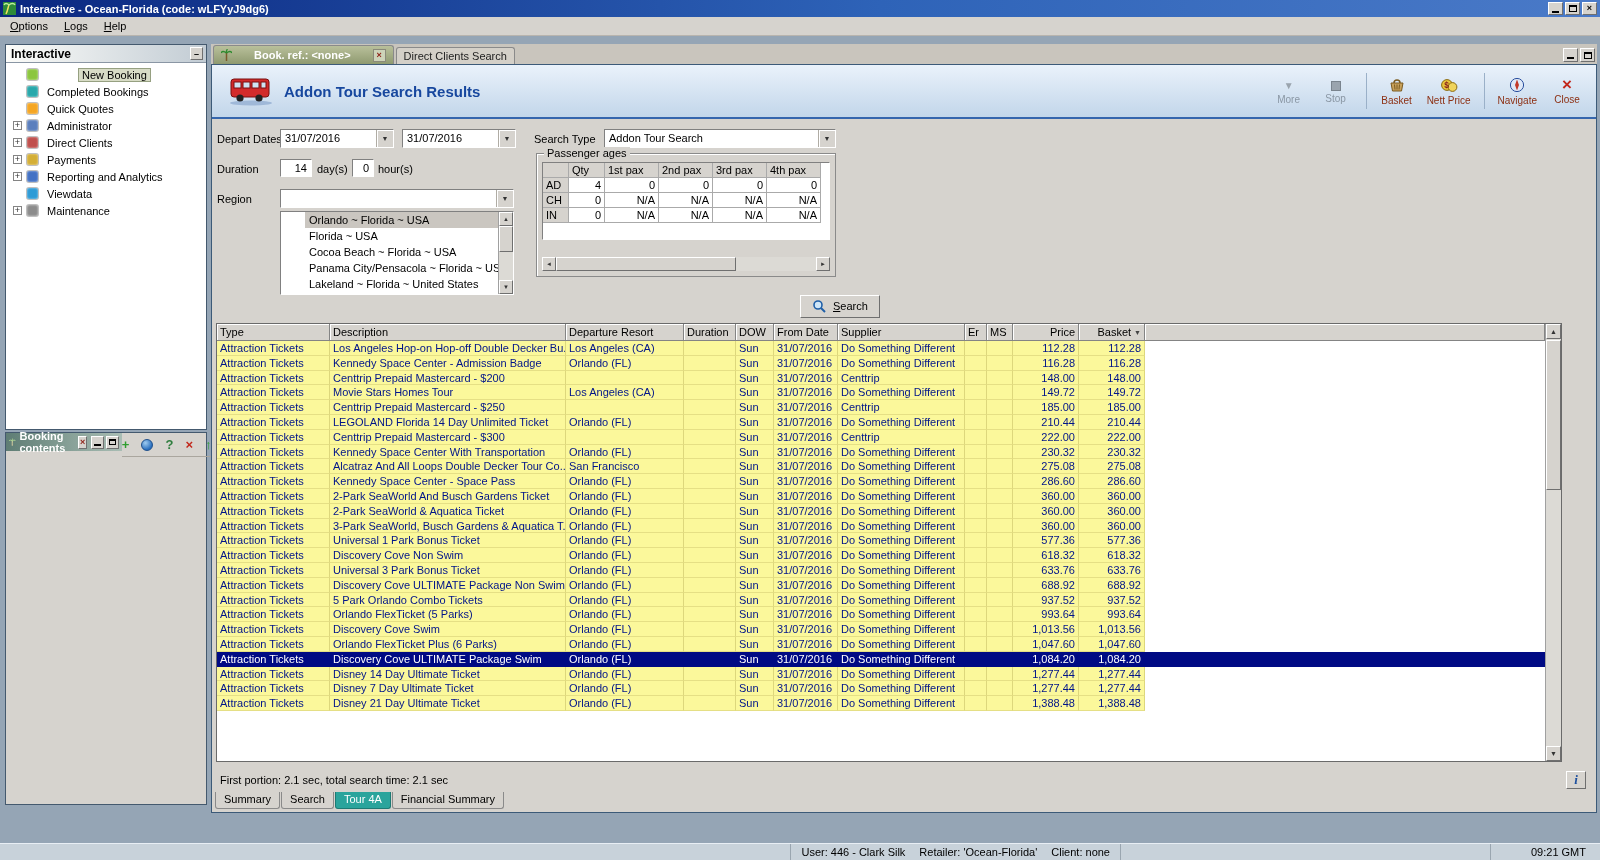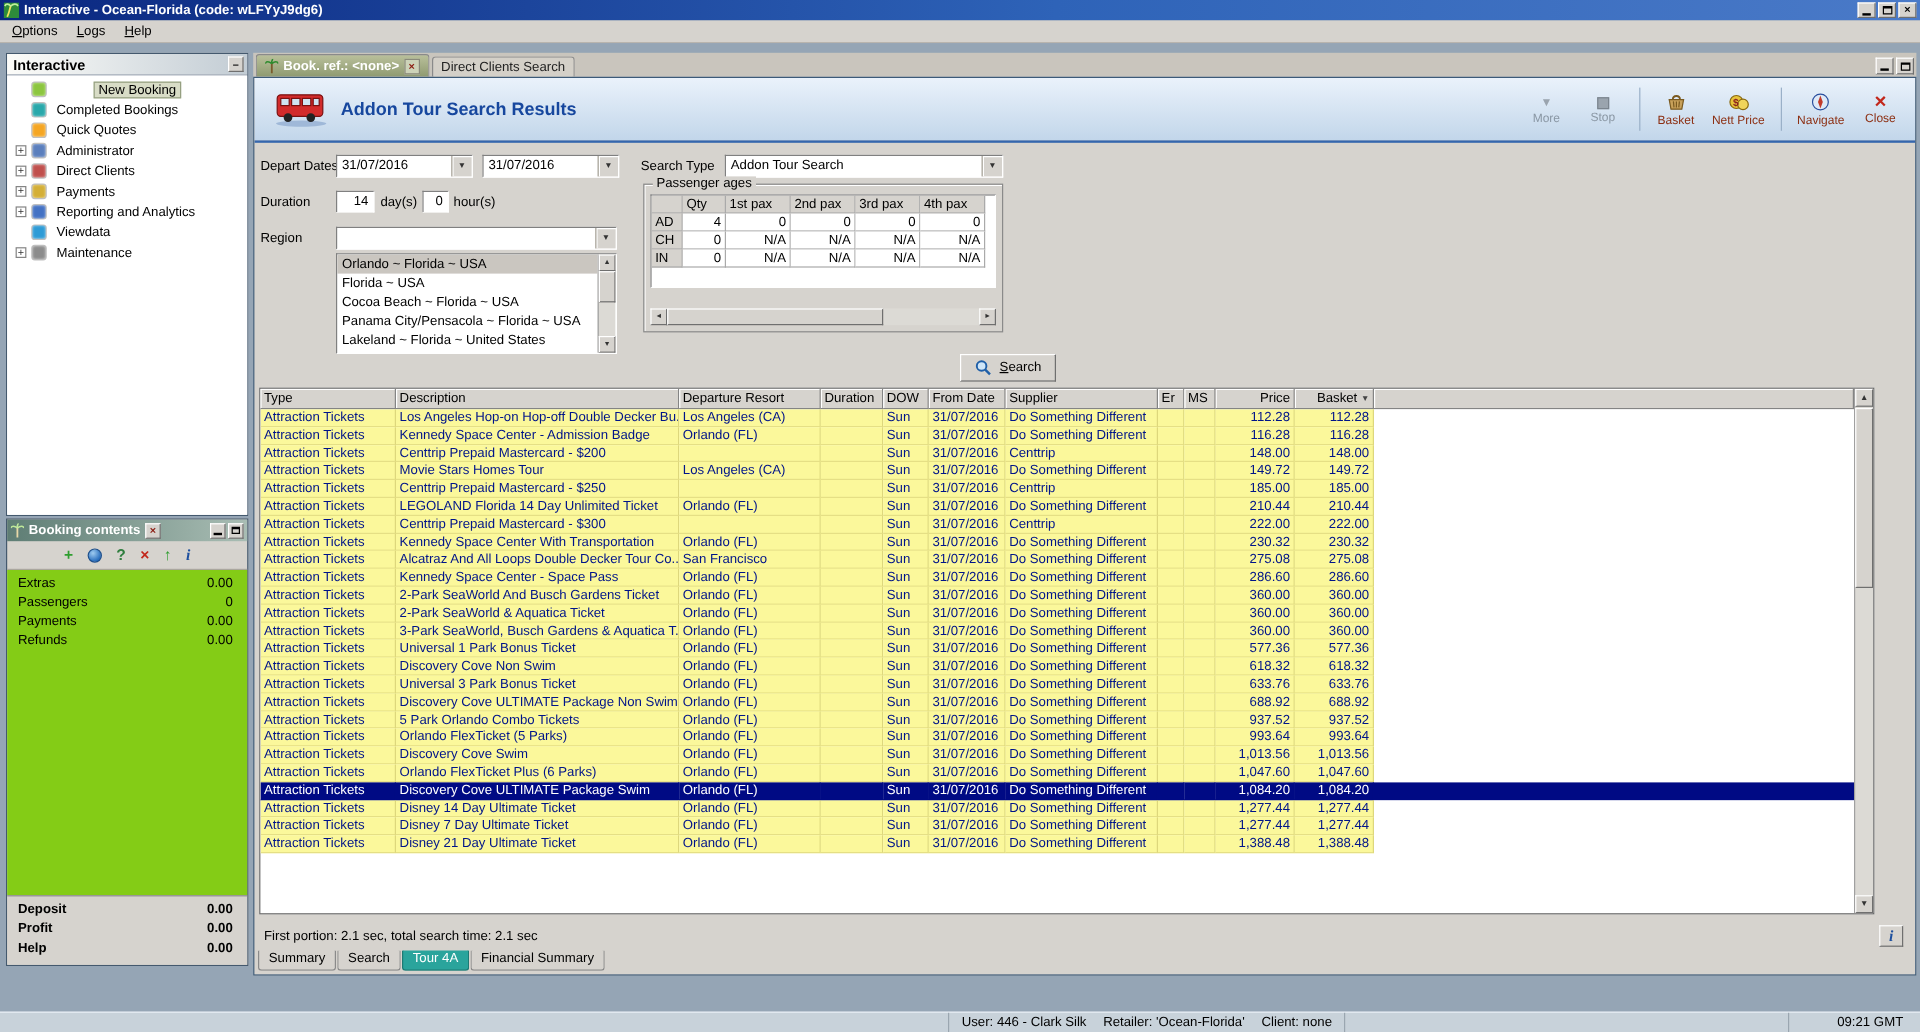--- a/index.html
+++ b/index.html
@@ -34,35 +34,35 @@
   .tree { flex:1; background:#fff; padding-top:3px; overflow:hidden; }
   .tree-row { height:17px; display:flex; align-items:center; padding-left:7px; white-space:nowrap; }
   .tree-plus { width:9px; height:9px; border:1px solid #848484; background:#fff; font-size:9px; line-height:7px; text-align:center; margin-right:5px; visibility:hidden; flex:0 0 9px; color:#333; }
   .tree-plus.show { visibility:visible; }
   .tree-plus.show::before { content:"+"; }
   .tree-ico { width:11px; height:11px; border-radius:2px; margin-right:5px; flex:0 0 11px; box-shadow:inset 0 0 2px rgba(255,255,255,.7), 0 0 0 1px rgba(0,0,0,.25); }
   .tree-label { padding:0 3px; border:1px solid transparent; }
   .tree-row.sel .tree-label { background:#d8dcc6; border:1px solid #96a081;margin-left:35px; }
 
   
-  .panel2 { position:absolute; left:5px; top:396px; width:202px; height:373px; border:1px solid #44596e; background:#d6d3ce; display:flex; flex-direction:column; }
+  .panel2 { position:absolute; left:5px; top:396px; width:202px; height:373px; border:1px solid #44596e; background:#d6d3ce; display:flex; }
   .p2-caption { height:18px; background:linear-gradient(90deg,#5e7d74,#a9bdb4); display:flex; align-items:center; gap:4px; padding:0 3px; color:#fff; font-weight:bold; }
   .cap-btn { width:13px; height:13px; font-size:9px; line-height:10px; display:flex; align-items:center; justify-content:center; color:#000; font-weight:bold; }
   .p2-toolbar { height:24px; border-bottom:1px solid #aaa69e; display:flex; align-items:center; justify-content:center; gap:12px; }
   .tbi { font-weight:bold; font-size:13px; line-height:13px; }
   .globe-dot { width:12px; height:12px; border-radius:50%; background:radial-gradient(circle at 35% 30%, #9ecbf0, #2a6fbe 70%); border:1px solid #1d4f8c; }
   .p2-list { flex:1; background:#84cc16; padding-top:5px; }
   .bc-row { height:16px; display:flex; justify-content:space-between; padding:0 12px 0 9px; }
   .p2-totals { height:58px; border-top:1px solid #8a8a8a; padding:5px 12px 0 9px; background:#d6d3ce; }
   .tot-row { height:16px; display:flex; justify-content:space-between; font-weight:bold; }
 
   
   .mainp { position:absolute; left:211px; top:8px; width:1386px; height:769px; display:flex; flex-direction:column; }
   .tabstrip { height:20px; background:#c9c5bd; display:flex; align-items:flex-end; padding:0 2px; }
-  .tab { height:19px; display:flex; align-items:center; gap:4px; padding:0 7px; border:1px solid #8a8a8a; border-bottom:none; border-radius:3px 3px 0 0; margin-right:2px; white-space:nowrap; }
+  .tab { height:19px; display:flex; align-items:center; gap:22px; padding:0 7px; border:1px solid #8a8a8a; border-bottom:none; border-radius:3px 3px 0 0; margin-right:2px; white-space:nowrap; }
   .tab.active { background:linear-gradient(#b9c09b,#8f9a70); color:#fff; font-weight:bold; }
   .tab.inactive { background:#d4d0c8; color:#222; height:17px; }
   .tab-x { color:#8c1d12; background:#cdd3b8; border:1px solid #8a8a7a; width:13px; height:13px; font-size:9px; font-weight:bold; line-height:11px; text-align:center; }
   .mdi-btns { margin-left:auto; display:flex; gap:2px; margin-bottom:2px; }
   .mdi-btn { width:15px; height:14px; display:flex; align-items:center; justify-content:center; }
 
   .frame { flex:1; border:1px solid #3c5a78; background:#d6d3ce; display:flex; flex-direction:column; overflow:hidden; }
 
   
   .hdr { height:54px; flex:0 0 54px; background:linear-gradient(180deg,#eaf2fb,#c2d6ea); border-bottom:2px solid #3566ad; display:flex; align-items:center; padding:0 12px 0 16px; gap:10px; }
@@ -77,21 +77,21 @@
 
   
   .form { position:relative; height:170px; flex:0 0 170px; }
   .flabel { position:absolute; }
   .combo { position:absolute; height:19px; border:1px solid; border-color:#808080 #fff #fff #808080; background:#fff; display:flex; }
   .combo-text { flex:1; padding:2px 4px; white-space:nowrap; overflow:hidden; }
   .combo-btn { width:17px; background:#d6d3ce; border-left:1px solid #b0aca4; box-shadow:inset 1px 1px 0 #fff; font-size:7px; display:flex; align-items:center; justify-content:center; color:#333; }
   .field { position:absolute; height:18px; border:1px solid; border-color:#808080 #fff #fff #808080; background:#fff; font:11px "Liberation Sans", sans-serif; padding:0 4px; text-align:right; }
 
   .listbox { position:absolute; left:68px; top:92px; width:234px; height:84px; border:1px solid; border-color:#808080 #fff #fff #808080; background:#fff; display:flex; overflow:hidden; }
-  .lb-items { flex:1; overflow:hidden; }
+  .lb-items { flex:1; overflow:hidden;margin-left:24px; }
   .lb-item { height:16px; line-height:16px; padding:0 4px; white-space:nowrap; overflow:hidden; }
   .lb-item.sel { background:#cac6c0; }
   .lb-scroll { width:15px; background:#dcdad5; border-left:1px solid #a0a0a0; position:relative; }
   .lbs-btn { height:14px; font-size:6px; display:flex; align-items:center; justify-content:center; color:#333; }
   .lbs-down { position:absolute; bottom:0; left:0; right:0; }
   .lbs-thumb { position:absolute; top:14px; left:0; right:0; height:26px; }
 
   .fieldset { position:absolute; left:324px; top:34px; width:300px; height:124px; border:1px solid #8a8a8a; box-shadow:inset 1px 1px 0 #fff; }
   .legend { position:absolute; top:-7px; left:7px; background:#d6d3ce; padding:0 3px; }
   .pax-wrap { position:absolute; left:5px; right:5px; top:8px; height:78px; background:#fff; border:1px solid; border-color:#808080 #fff #fff #808080; overflow:hidden; }

